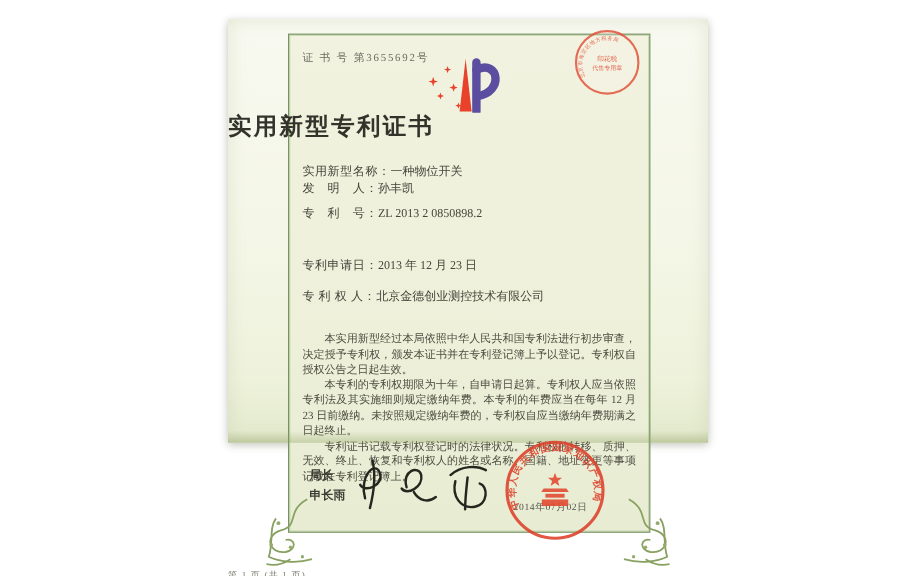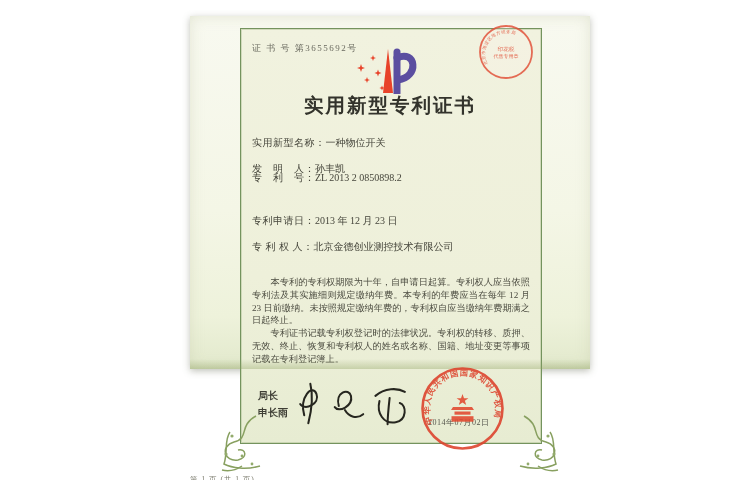--- a/index.html
+++ b/index.html
@@ -14,21 +14,21 @@
   }
   .photo::after{content:"";position:absolute;left:0;right:0;bottom:0;height:10px;
     background:linear-gradient(180deg,rgba(140,160,95,0),rgba(140,160,95,.38));}
   .frame{
     position:absolute;left:50px;top:12px;width:300px;height:414px;
     border:1.6px solid #74935e;box-shadow:inset 0 0 0 1px rgba(150,175,120,.35);
     background:linear-gradient(180deg,#f1f2df 0%,#eef0da 60%,#e7ecd2 100%);
   }
   .cert-no{position:absolute;left:62px;top:26px;font-size:9px;letter-spacing:1.5px;color:#6b6b60;}
   .logo{position:absolute;left:163px;top:30px;width:68px;height:48px;}
-  .title{position:absolute;left:0;right:0;top:76px;text-align:center;
+  .title{position:absolute;left:0;right:0;top:76px;
     font-size:19.5px;font-weight:700;letter-spacing:2px;color:#33332c;}
   .field{position:absolute;left:62px;font-size:10px;color:#45453b;white-space:nowrap;}
   .field .flabel{letter-spacing:.5px;margin-top:12px;}
   .body-text{position:absolute;left:62px;top:260px;width:278px;font-size:9.2px;
     line-height:12.8px;color:#4c4c41;text-align:justify;}
   .body-text p{margin:0;text-indent:2em;}
   .sig-role{position:absolute;left:68px;top:373px;font-size:10px;font-weight:700;color:#3e3e35;}
   .sig-name{position:absolute;left:68px;top:390px;font-size:10px;font-weight:700;color:#3e3e35;}
   .sig-hand{position:absolute;left:100px;top:360px;width:122px;height:54px;}
   .seal-date{position:absolute;left:238px;top:401px;font-size:8px;color:#55554c;z-index:1;letter-spacing:.5px;}
@@ -62,34 +62,35 @@
         <path d="M29,39.4 L29.7,41.3 L31.6,42 L29.7,42.7 L29,44.6 L28.3,42.7 L26.4,42 L28.3,41.3 Z"></path>
       </g>
     </svg>
   </div>
 
   <div class="title">实用新型专利证书</div>
 
   <div class="field" style="top:120px">
     <span class="flabel">实用新型名称：</span><span class="fvalue">一种物位开关</span>
   </div>
-  <div class="field" style="top:146px">
+  <div class="field" style="top:134px">
     <span class="flabel">发　明　人：</span><span class="fvalue">孙丰凯</span>
   </div>
   <div class="field" style="top:155px">
     <span class="flabel">专　利　号：</span><span class="fvalue">ZL 2013 2 0850898.2</span>
   </div>
   <div class="field" style="top:198px">
     <span class="flabel">专利申请日：</span><span class="fvalue">2013 年 12 月 23 日</span>
   </div>
   <div class="field" style="top:224px">
     <span class="flabel">专 利 权 人：</span><span class="fvalue">北京金德创业测控技术有限公司</span>
   </div>
 
   <div class="body-text">
+    <p>本实用新型经过本局依照中华人民共和国专利法进行初步审查，决定授予专利权，颁发本证书并在专利登记簿上予以登记。专利权自授权公告之日起生效。</p>
     <p>本专利的专利权期限为十年，自申请日起算。专利权人应当依照专利法及其实施细则规定缴纳年费。本专利的年费应当在每年 12 月 23 日前缴纳。未按照规定缴纳年费的，专利权自应当缴纳年费期满之日起终止。</p>
     <p>专利证书记载专利权登记时的法律状况。专利权的转移、质押、无效、终止、恢复和专利权人的姓名或名称、国籍、地址变更等事项记载在专利登记簿上。</p>
   </div>
 
   <div class="sig-role">局长</div>
   <div class="sig-name">申长雨</div>
 
   <svg class="sig-hand" viewBox="0 0 120 52">
     <g fill="none" stroke="#26261f" stroke-width="2" stroke-linecap="round">
       <path d="M14,38 C9,20 22,7 26,17 C30,27 14,34 10,27"></path>

